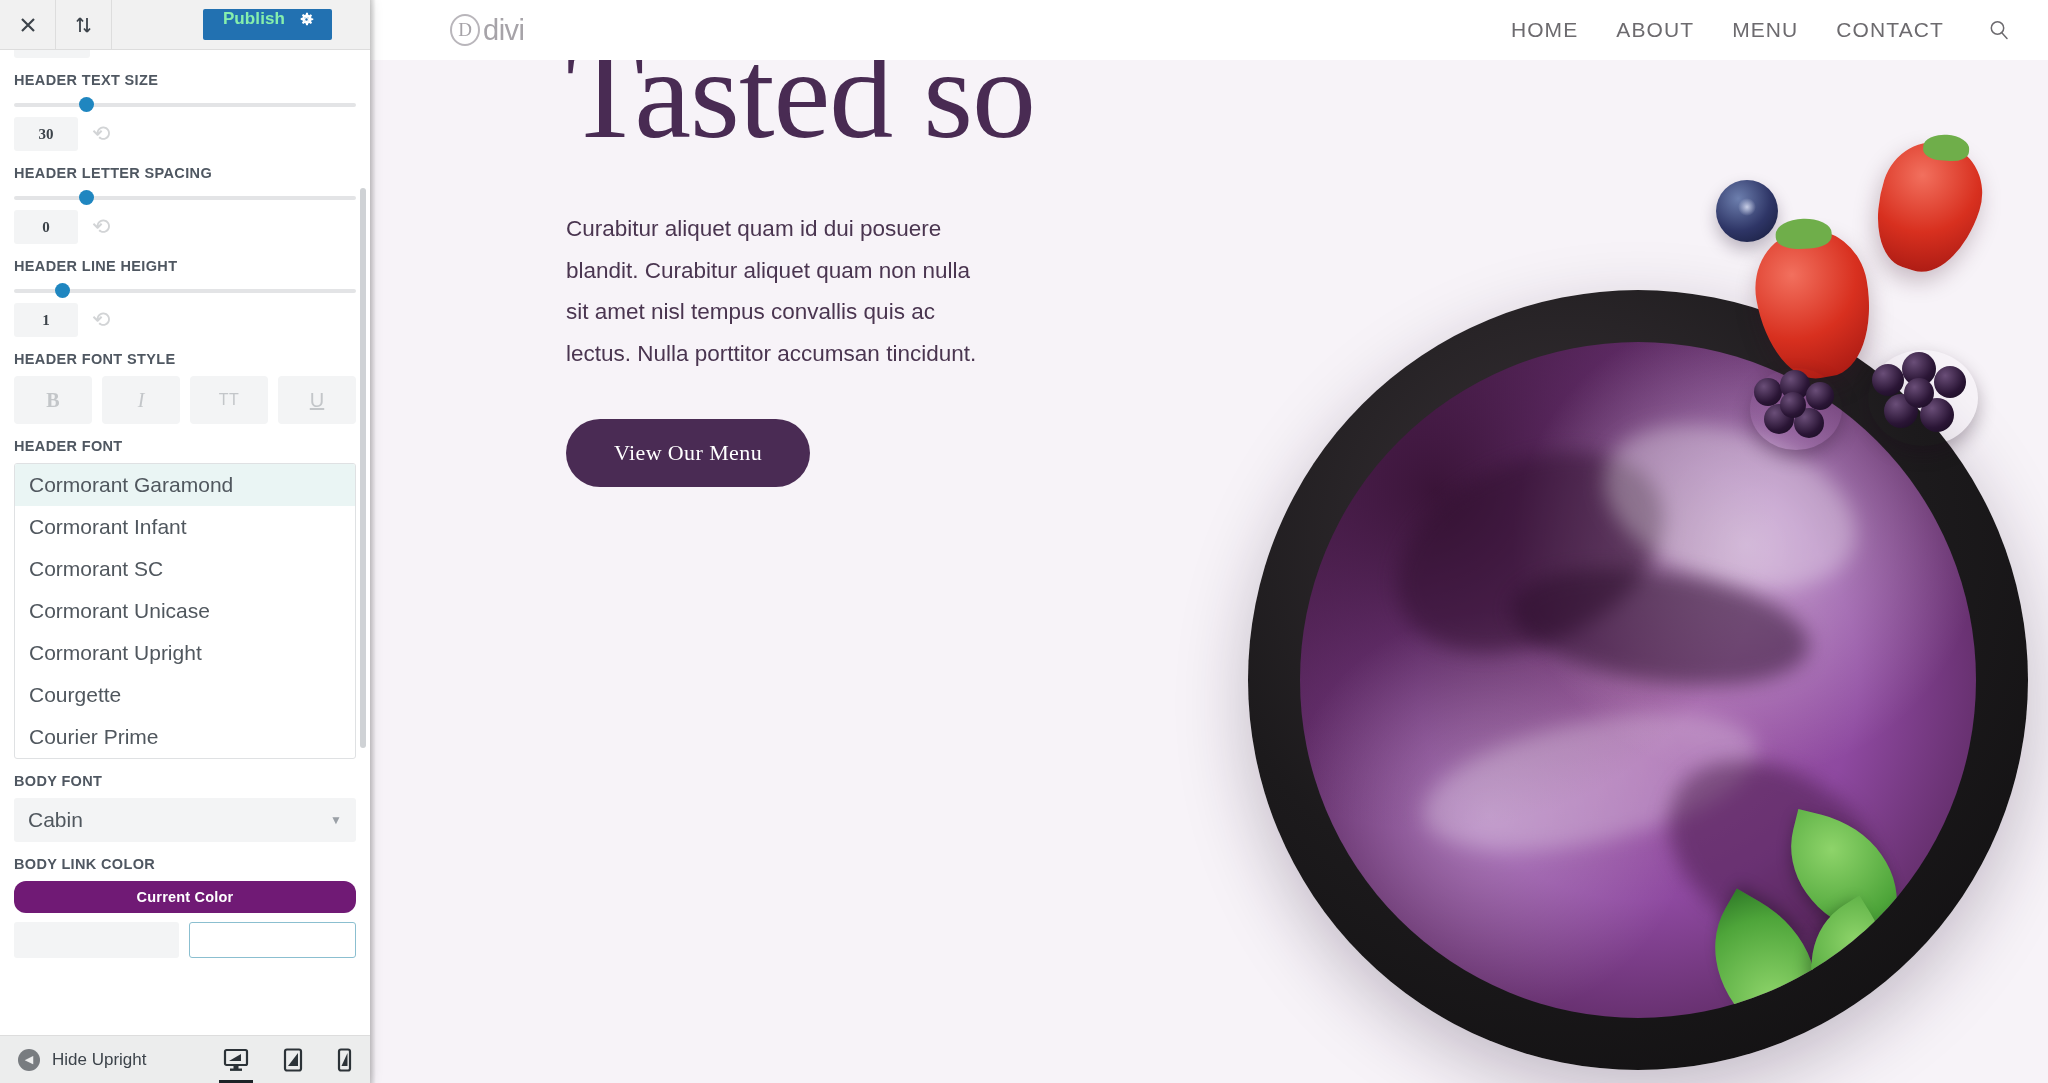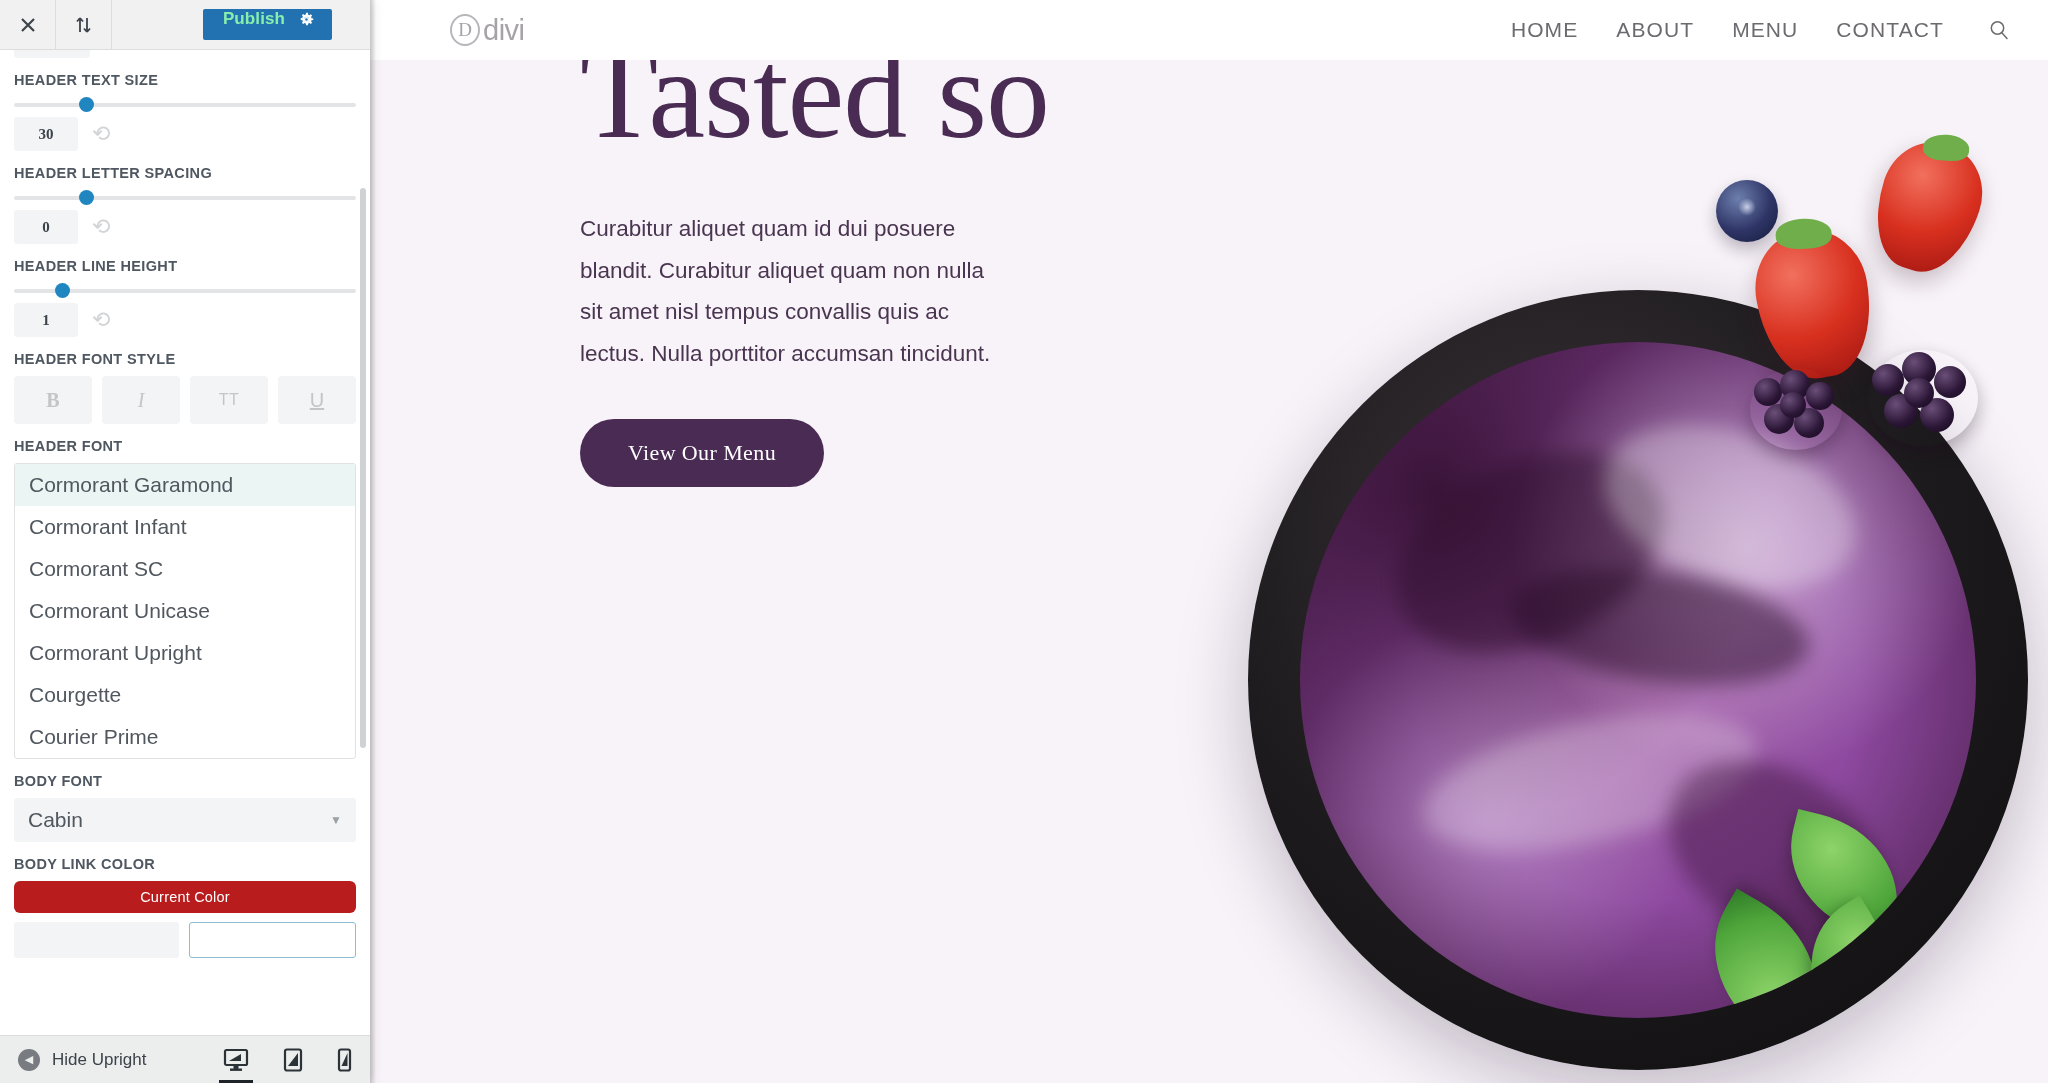--- a/index.html
+++ b/index.html
@@ -146,25 +146,25 @@
     border-radius: 3px;
     display: flex; align-items: center; justify-content: space-between;
     padding: 0 14px;
     font-size: 21px; color: #50575e;
     cursor: pointer;
   }
   .cz-select .chev { color: #9aa0a6; font-size: 12px; }
 
   .cz-colorbar {
     height: 32px;
-    background: #b91c1c;
-    border-radius: 6px;
+    background: #701a75;
+    border-radius: 12px;
     display: flex; align-items: center; justify-content: center;
     color: #ffffff;
-    font-size: 14.5px; font-weight: normal;
+    font-size: 14.5px; font-weight: bold;
     cursor: pointer;
     letter-spacing: .2px;
   }
   .cz-colorsplit {
     display: flex; gap: 10px; margin-top: 9px;
   }
   .cz-colorsplit > div {
     height: 36px;
     border-radius: 3px;
   }
@@ -264,21 +264,21 @@
   .search-icon { color: #6c6a6e; display: inline-flex; cursor: pointer; margin-left: 6px; }
 
   .hero {
     position: relative;
     height: 1023px;
     background: #f7f3f8;
     overflow: hidden;
   }
   .hero-text {
     position: absolute;
-    left: 210px; top: -30px;
+    left: 196px; top: -30px;
     width: 560px;
   }
   .hero h1 {
     font-family: "Liberation Serif", serif;
     font-size: 128px;
     line-height: 1.0;
     color: #492b53;
     font-weight: normal;
     letter-spacing: -1px;
   }

